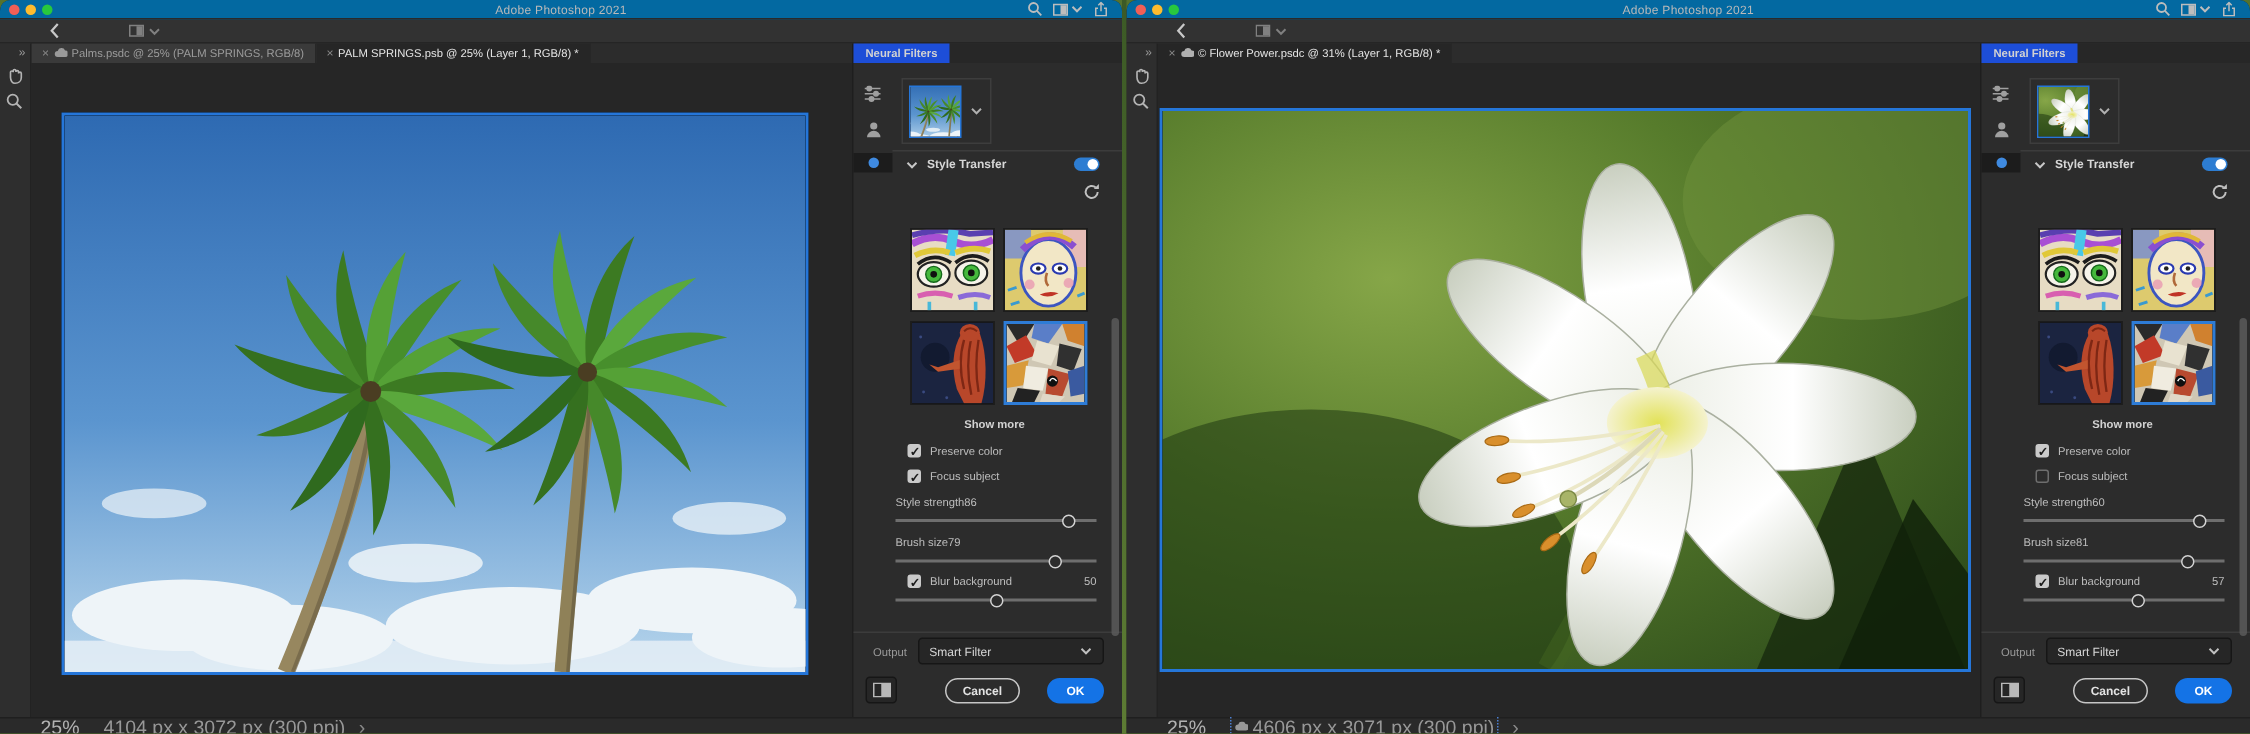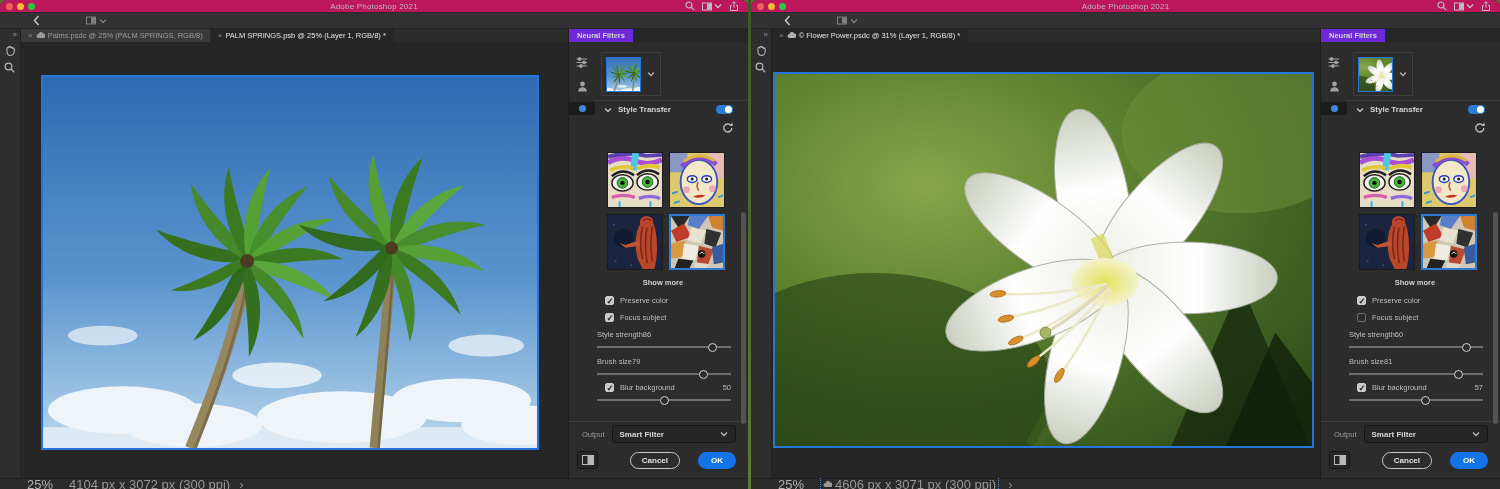--- a/index.html
+++ b/index.html
@@ -1,21 +1,21 @@
 <!DOCTYPE html>
 <html><head>
 <meta charset="utf-8">
 <style>
   html,body{margin:0;padding:0}
   body{width:1500px;height:489px;position:relative;background:#55722e;font-family:"Liberation Sans",sans-serif;overflow:hidden}
   .win{position:absolute;top:0;height:489px;background:#272727;border-radius:7px 7px 0 0;overflow:hidden}
   #win0{left:0;width:748px}
   #win1{left:751px;width:749px}
   
-  .titlebar{height:12px;background:#be185d;border-bottom:1px solid #2a2a2a;display:flex;align-items:center;position:relative}
+  .titlebar{height:12px;background:#0369a1;border-bottom:1px solid #2a2a2a;display:flex;align-items:center;position:relative}
   .lights{display:flex;gap:4px;padding-left:6px;z-index:2}
   .light{width:7px;height:7px;border-radius:50%}
   .light.red{background:#f05f57}.light.yellow{background:#fdbc2e}.light.green{background:#28c83e}
   .wtitle{position:absolute;left:0;right:0;text-align:center;font-size:8px;color:#b9b9b9;letter-spacing:.2px}
   .tbicons{margin-left:auto;display:flex;align-items:center;gap:7px;padding-right:9px;z-index:2}
   
   .toolbar{height:15px;background:#323232;border-bottom:1px solid #252525;display:flex;align-items:center;padding-left:33px}
   .backchev svg{display:block}
   .toolopt{margin-left:46px;display:flex;align-items:center;gap:3px;opacity:.75}
   
@@ -28,21 +28,21 @@
   .tab.active{background:#262626;color:#e4e4e4}
   .tabx{color:#8a8a8a;font-size:8px;line-height:8px}
   .pasteboard{flex:1;background:#262626;position:relative;overflow:hidden}
   .artframe{position:absolute;border:2px solid #2576d9;box-sizing:border-box;background:#000}
   #win0 .artframe{left:20px;top:33px;width:498px;height:375px}
   #win1 .artframe{left:1px;top:30px;width:541px;height:376px}
   .artframe svg{width:100%;height:100%;display:block}
   
   .panel{width:180px;background:#2c2c2c;border-left:1px solid #1e1e1e;display:flex;flex-direction:column;box-sizing:border-box}
   .panelhead{height:13px;background:#272727;display:flex}
-  .paneltab{background:#6d28d9;color:#d2d2d2;font-size:7.5px;font-weight:bold;display:flex;align-items:center;padding:0 8px}
+  .paneltab{background:#1d4ed8;color:#d2d2d2;font-size:7.5px;font-weight:bold;display:flex;align-items:center;padding:0 8px}
   .panelbody{flex:1;display:flex;position:relative;min-height:0}
   .rail{width:26px;display:flex;flex-direction:column;align-items:center;padding-top:12px;gap:7px;box-sizing:border-box}
   .railcell{width:26px;display:flex;justify-content:center;padding:3px 0}
   .railcell.active{background:#1c1c1c}
   .dotblue{width:7px;height:7px;border-radius:50%;background:#3f8ae0}
   .pcontent{flex:1;position:relative;min-width:0}
   .pvbox{position:absolute;left:6px;top:10px;width:60px;height:44px;border:1px solid #3d3d3d;display:flex;align-items:center;box-sizing:border-box;padding-left:4px;gap:6px}
   .pvthumb{width:33px;height:33px;border:1.5px solid #2576d9;box-sizing:content-box;overflow:hidden}
   .pvthumb svg{display:block;width:33px;height:33px}
   .pdivider{position:absolute;left:0;right:0;top:58px;height:1px;background:#3c3c3c}
@@ -63,21 +63,21 @@
   .cb.checked{background:#cacaca;border-color:#cacaca}
   .cb.checked::after{content:"\2713";position:absolute;left:0.5px;top:-1.5px;font-size:8.5px;font-weight:bold;color:#1a1a1a}
   .srow{position:absolute;left:2px;right:17px;display:flex;justify-content:flex-start;font-size:7.5px;color:#bdbdbd}
   .slider{position:absolute;left:2px;right:17px;height:12px}
   .slider .track{position:absolute;left:0;right:0;top:5px;height:2px;background:#6e6e6e}
   .slider .knob{position:absolute;top:1.5px;width:9px;height:9px;border:1.5px solid #d2d2d2;border-radius:50%;background:#2c2c2c;box-sizing:border-box}
   .vscroll{position:absolute;right:2px;top:170px;width:5px;height:212px;border-radius:3px;background:#5a5a5a;opacity:.85}
   .outputrow{height:24px;display:flex;align-items:center;gap:7px;padding:0 12px 0 13px;border-top:1px solid #3c3c3c}
   .outputrow .olbl{font-size:7.5px;color:#9a9a9a}
   .select{flex:1;height:16px;background:#262626;border:1px solid #161616;border-radius:3px;display:flex;align-items:center;padding:0 7px;gap:4px}
-  .select .val{font-size:8px;font-weight:bold;color:#d8d8d8;flex:1}
+  .select .val{font-size:8px;font-weight:normal;color:#d8d8d8;flex:1}
   .pfooter{height:28px;display:flex;align-items:center;gap:18px;padding:0 12px 4px 8px}
   .pvwbtn{width:19px;height:16px;background:#262626;border:1px solid #161616;border-radius:3px;display:flex;align-items:center;justify-content:center}
   .btn{height:17px;display:flex;align-items:center;border-radius:9px;font-size:8px;font-weight:bold;box-sizing:border-box}
   .btn.cancel{margin-left:auto;padding:0 11px;border:1.5px solid #c6c6c6;color:#e2e2e2}
   .btn.ok{padding:0 13px;background:#1473e6;color:#fff}
   
   .statusbar{height:11px;background:#2a2a2a;border-top:1px solid #1f1f1f;display:flex;align-items:center;font-size:13px}
   .szoom{color:#b2b2b2;margin-left:27px}
   .sdims{color:#989898;margin-left:16px;display:flex;align-items:center;gap:3px}
   .sdims.selected{border:1px dotted #4c7fd0;padding:0 2px}

